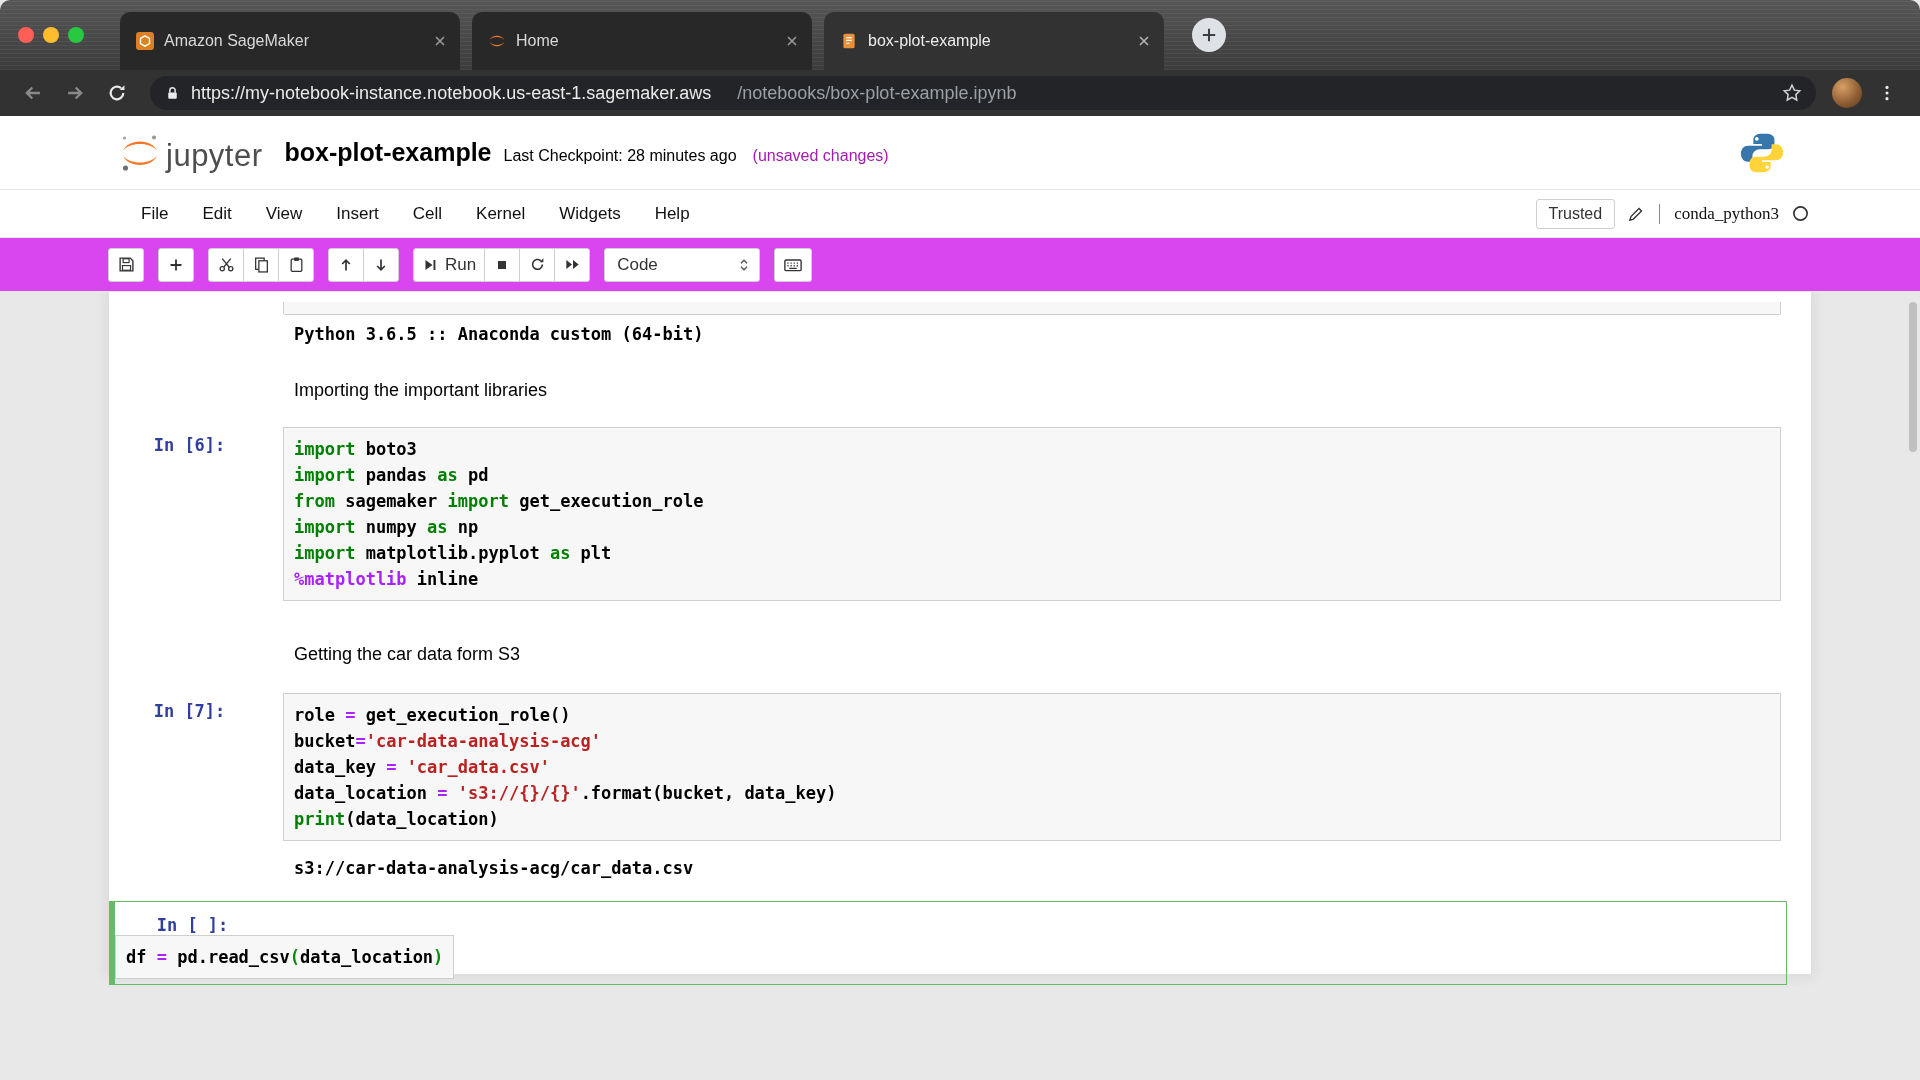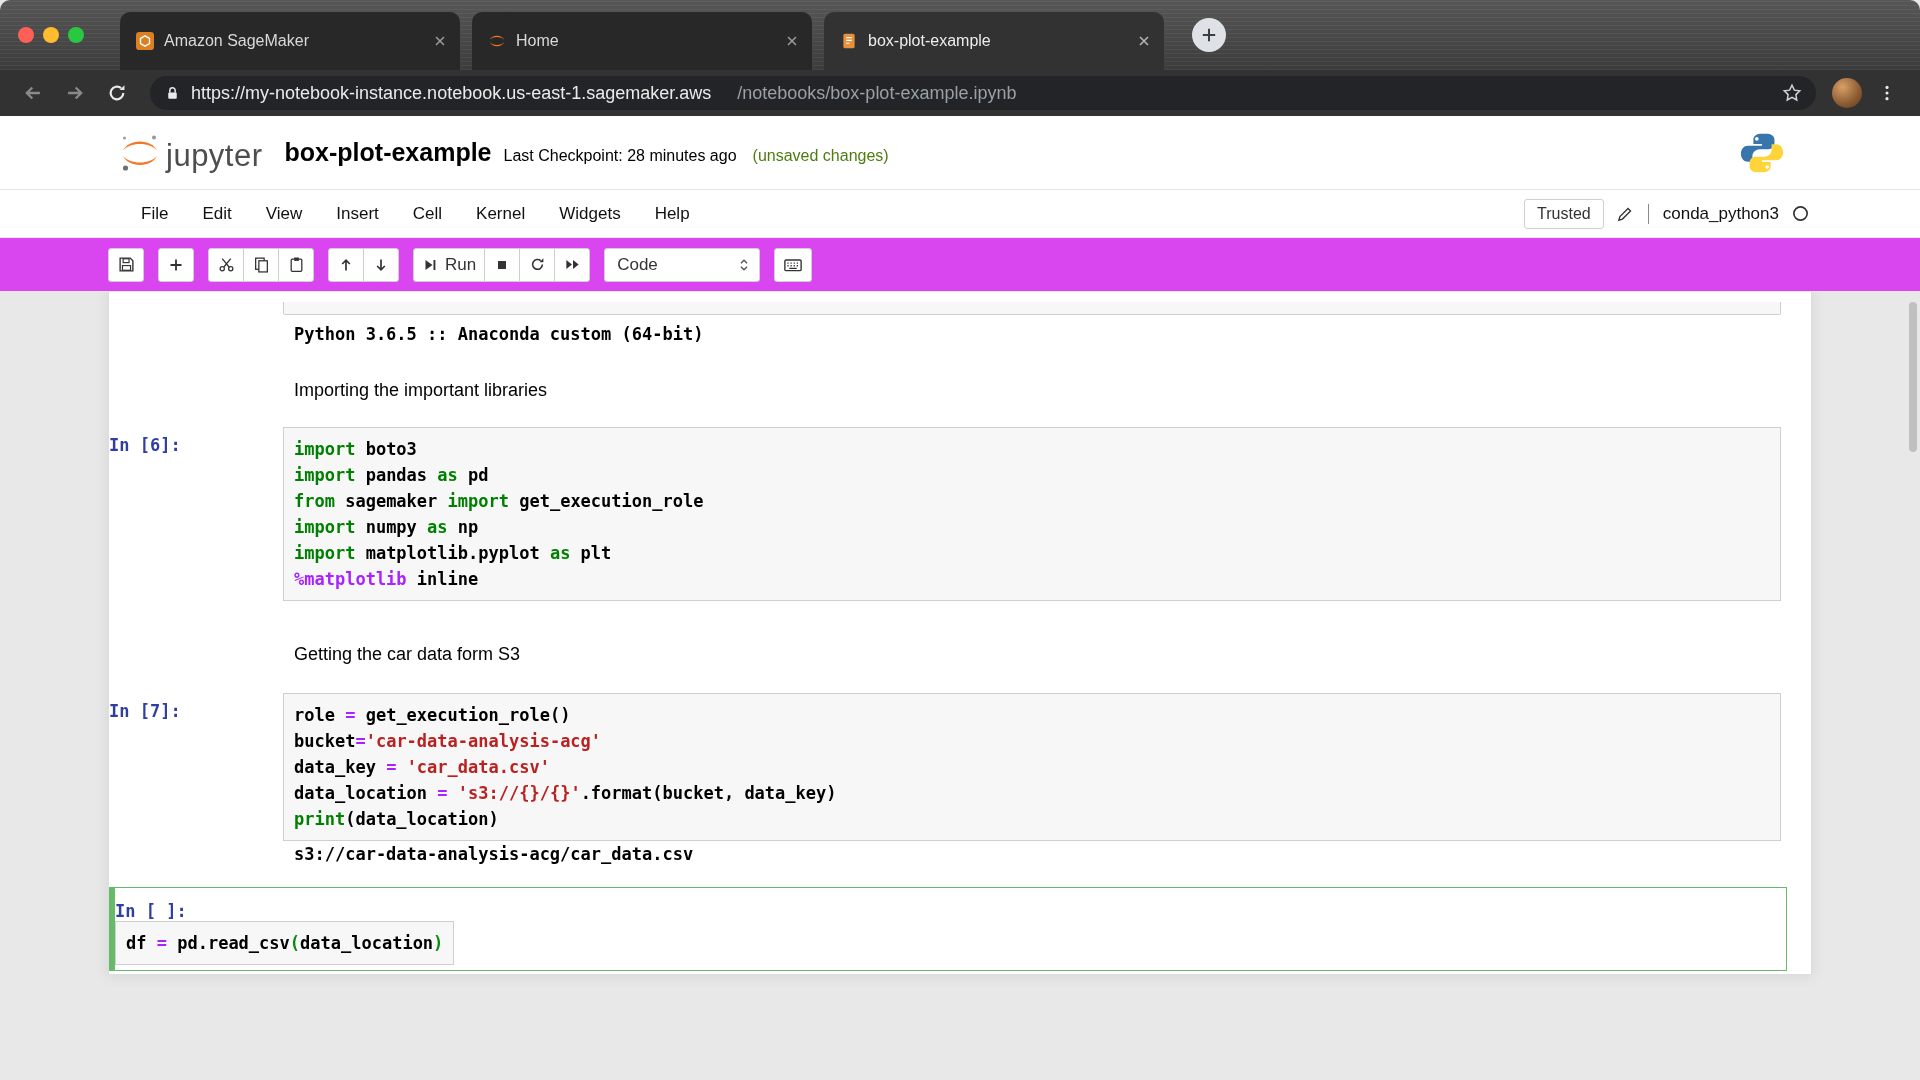--- a/index.html
+++ b/index.html
@@ -35,32 +35,32 @@
   .avatar { width:30px; height:30px; border-radius:50%;
             background:radial-gradient(circle at 35% 30%, #d9a066, #8a5a32 60%, #5c3a1e); }
 
   
   .jp-header { height:74px; background:#fff; display:flex; align-items:center;
                padding:0 135px 0 118px; border-bottom:1px solid #e7e7e7; }
   .jp-logo { display:flex; align-items:center; gap:4px; }
   .jp-logo .logotext { font-size:31px; color:#4e4e4e; letter-spacing:.5px; margin-top:6px; }
   .nb-title { font-size:25px; font-weight:bold; color:#000; margin-left:22px; }
   .checkpoint { font-size:16px; color:#000; margin-left:12px; margin-top:6px; }
-  .unsaved { font-size:16px; color:#4d7c0f; margin-left:16px; margin-top:6px; }
+  .unsaved { font-size:16px; color:#a21caf; margin-left:16px; margin-top:6px; }
   .header-spacer { flex:1; }
 
   
   .jp-menubar { height:48px; background:#fff; display:flex; align-items:center;
                 padding:0 110px 0 124px; border-bottom:1px solid #e7e7e7; }
   .menu-item { font-size:17px; color:#111; padding:6px 17px; }
   .menu-right { margin-left:auto; display:flex; align-items:center; gap:12px; }
   .trusted-btn { font-size:16px; color:#333; border:1px solid #cfcfcf; border-radius:3px;
                  padding:5px 12px; background:#fff; }
   .menu-divider { width:1px; height:20px; background:#888; margin:0 2px; }
-  .kernel-name { font-size:17px; color:#111; }
+  .kernel-name { font-size:17px; color:#111;font-family:Liberation Serif, serif; }
 
   
   .jp-toolbar { height:54px; background:#d946ef; display:flex; align-items:center;
                 padding:0 0 0 108px; border-bottom:1px solid #e7e7e7; gap:14px; }
   .btn-group { display:flex; }
   .tbtn { min-width:36px; height:34px; background:#fff; border:1px solid #cfcfcf; border-radius:3px;
           display:flex; align-items:center; justify-content:center; padding:0 8px; gap:7px; }
   .btn-group .tbtn + .tbtn { margin-left:-1px; border-radius:0; }
   .btn-group .tbtn:first-child { border-radius:3px 0 0 3px; }
   .btn-group .tbtn:last-child { border-radius:0 3px 3px 0; }
@@ -72,21 +72,21 @@
 
   
   .jp-content { height:calc(1080px - 70px - 46px - 75px - 49px - 55px); background:#e8e8e8;
                 position:relative; overflow:hidden; }
   .nb-container { margin:0 108px; background:#fff; min-height:683px; height:683px;
                   border:1px solid #dedede; border-top:none;
                   box-shadow:0 0 12px 1px rgba(87,87,87,.12); padding-top:10px; }
   .partial-cell { height:13px; margin:0 30px 0 174px; background:#f7f7f7;
                   border:1px solid #cfcfcf; border-top:none; border-radius:0 0 2px 2px; }
   .cell-row { display:flex; align-items:flex-start; }
-  .prompt { width:174px; flex:none; text-align:left; padding:8px 13px 0 0;
+  .prompt { width:174px; flex:none; text-align:center; padding:8px 13px 0 0;
             font-family:"DejaVu Sans Mono", monospace; font-weight:bold;
             font-size:17px; color:#303f9f; white-space:pre; }
   .cell-body { flex:1; margin-right:30px; }
   .input-area { background:#f7f7f7; border:1px solid #cfcfcf; padding:8px 10px;
                 font-family:"DejaVu Sans Mono", monospace; font-weight:bold;
                 font-size:17px; line-height:26px; color:#000; }
   .code-line { white-space:pre; }
   .tok-kw { color:#008000; font-weight:bold; }
   .tok-op { color:#aa22ff; font-weight:bold; }
   .tok-st { color:#ba2121; }
@@ -95,21 +95,21 @@
   .tok-mb { color:#0b8b0b; }
   .tok-pl { color:#000; }
   .md-text { font-size:18px; color:#000; padding:0 0 0 11px; line-height:26px; }
   .out-text { font-family:"DejaVu Sans Mono", monospace; font-weight:bold; font-size:17px;
               color:#000; padding-left:11px; line-height:26px; white-space:pre; }
   .row-output1 { margin-top:6px; }
   .row-md1 { margin-top:30px; }
   .row-code6 { margin-top:24px; }
   .row-md2 { margin-top:40px; }
   .row-code7 { margin-top:26px; }
-  .row-output2 { }
+  .row-output2 { margin-top:14px; }
   .row-sel { margin-top:20px; }
   .cell-row.selected { border:1px solid #66bb6a; border-left-width:6px;
                        padding:5px 6px 5px 0; margin-right:24px;flex-direction:column; }
   .cell-row.selected .prompt { width:168px; }
   .cell-row.selected .cell-body { margin-right:0; }
 
   .scroll-thumb { position:absolute; right:3px; top:10px; width:8px; height:150px;
                   background:#ababab; border-radius:4px; opacity:.65; }
 
   svg { display:block; }

